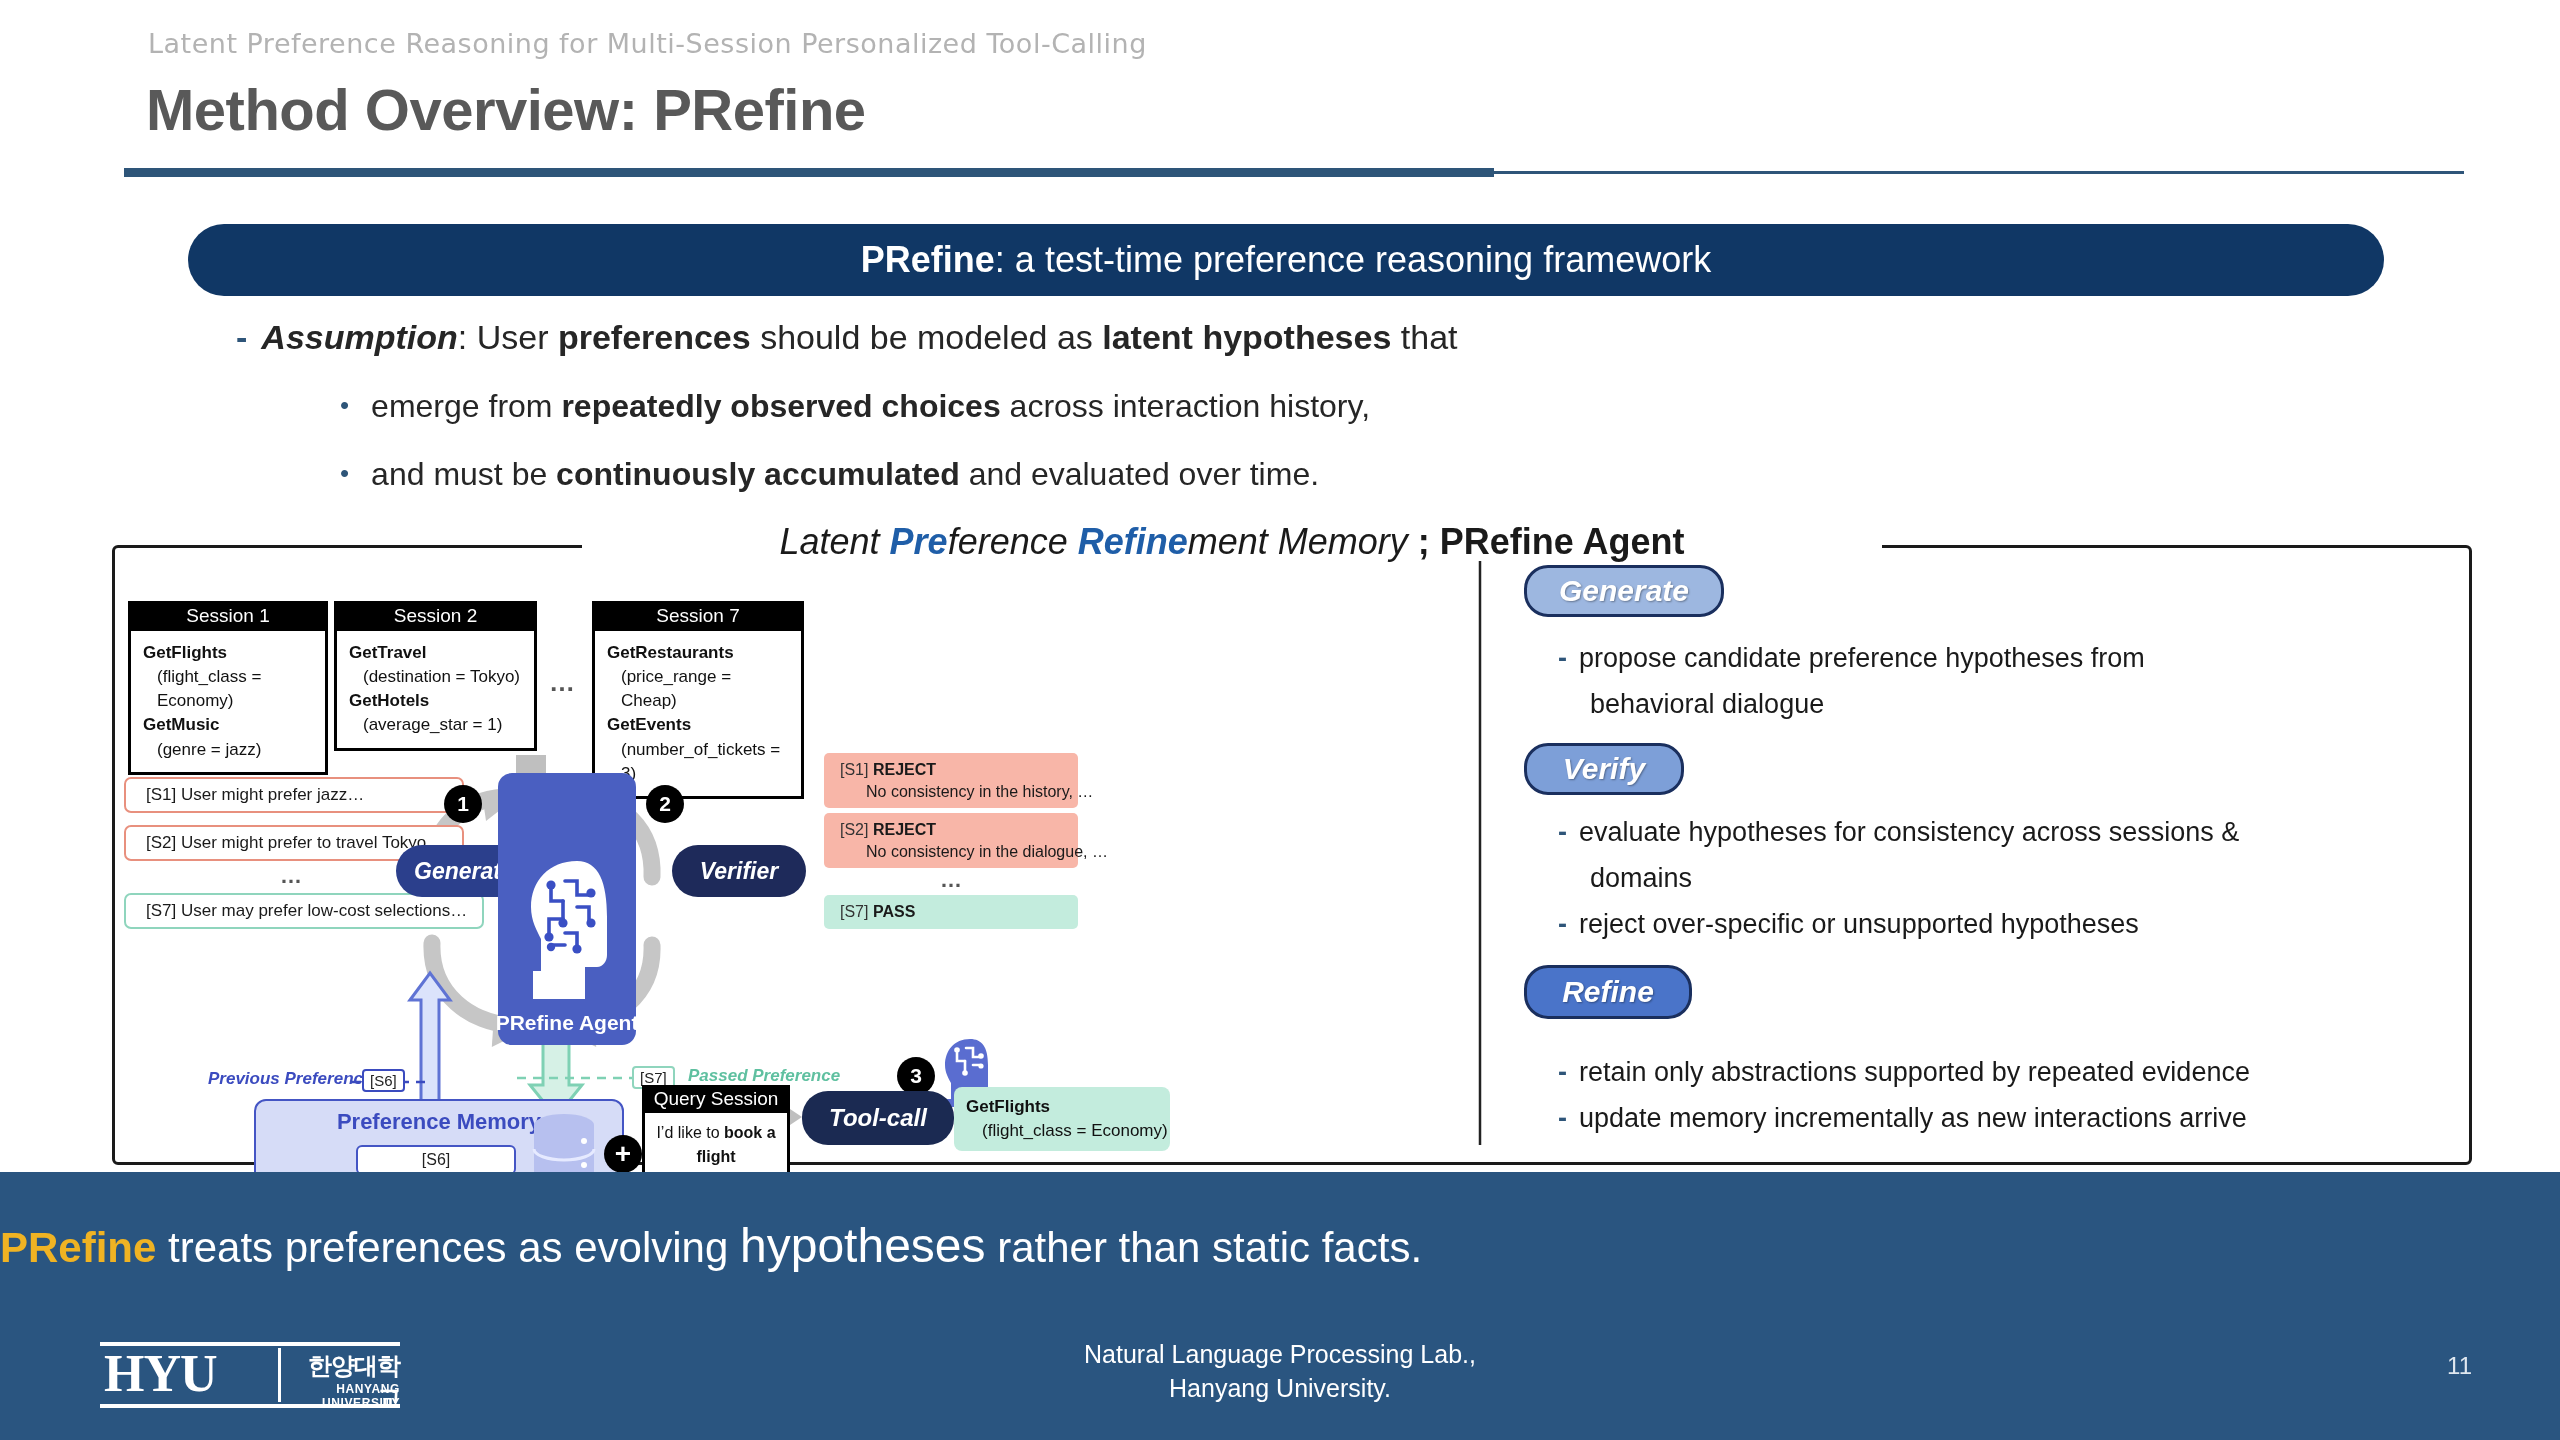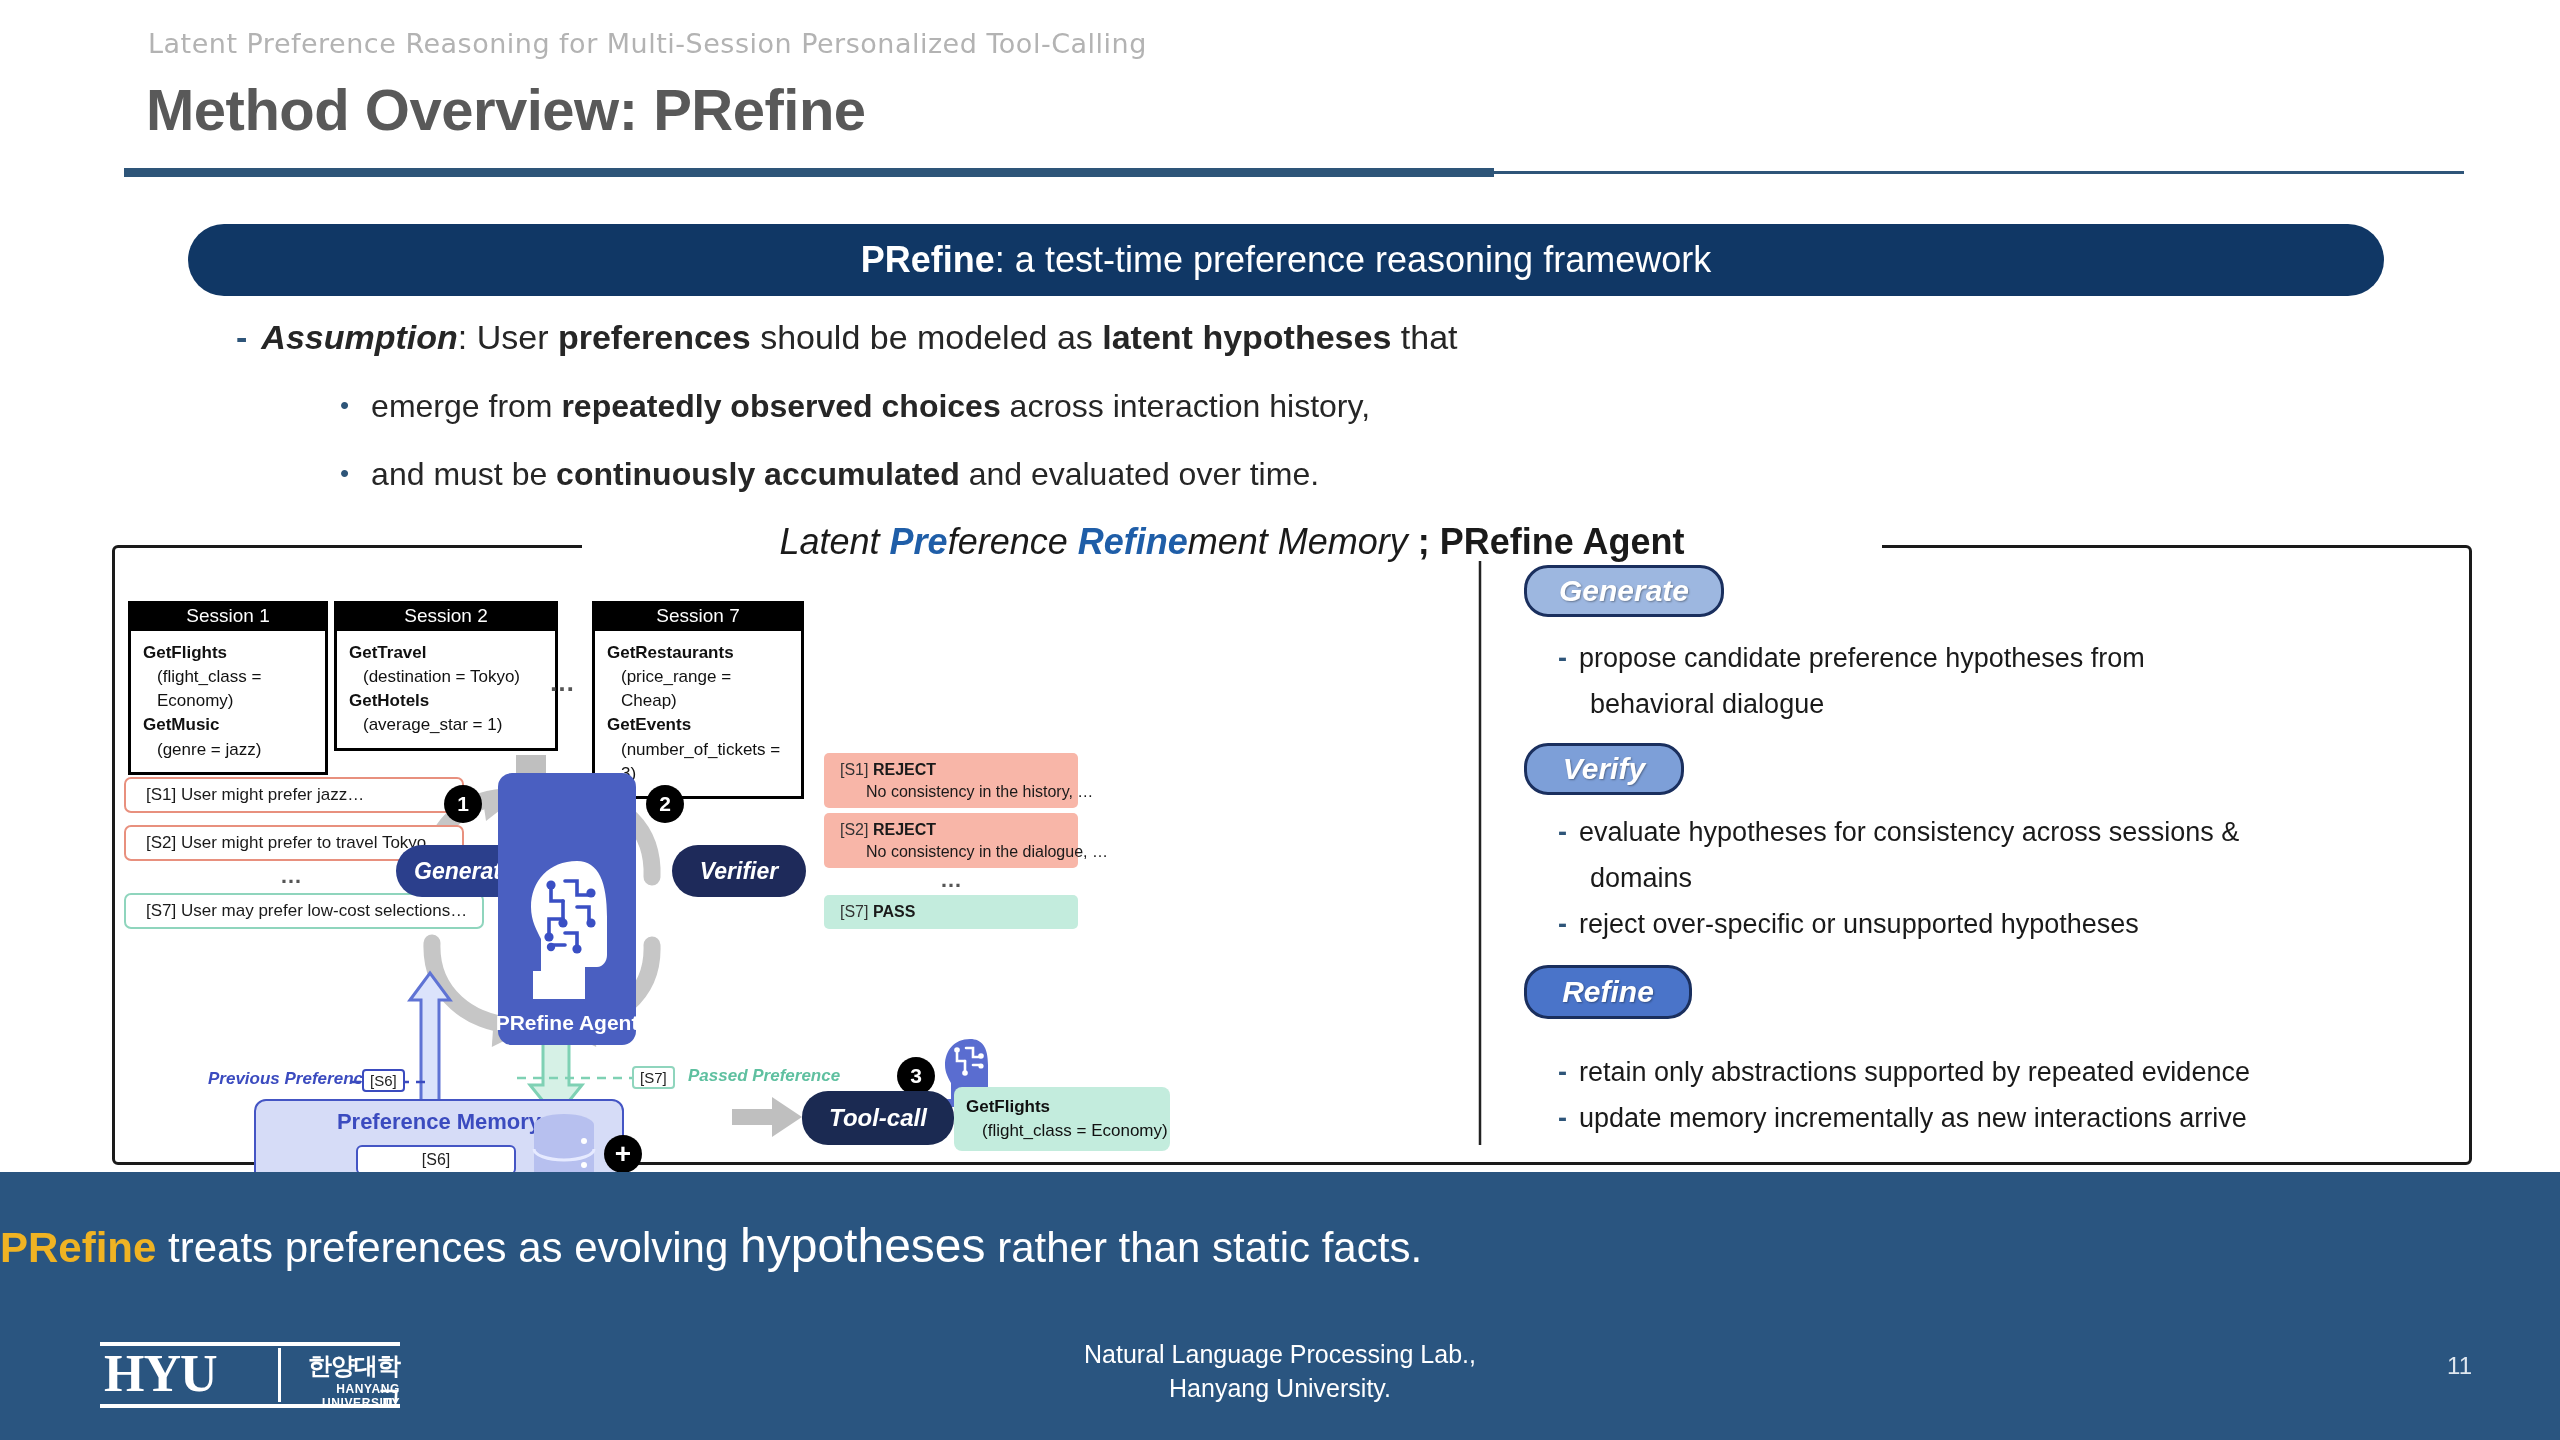--- a/index.html
+++ b/index.html
@@ -340,21 +340,21 @@
     <div class="sess" style="left:16px; top:56px; width:200px;">
       <div class="sess-hd">Session 1</div>
       <div class="sess-bd">
         <div class="fn">GetFlights</div>
         <div class="ar">(flight_class = Economy)</div>
         <div class="fn">GetMusic</div>
         <div class="ar">(genre = jazz)</div>
       </div>
     </div>
 
-    <div class="sess" style="left:222px; top:56px; width:224px;">
+    <div class="sess" style="left:222px; top:56px; width:203px;">
       <div class="sess-hd">Session 2</div>
       <div class="sess-bd">
         <div class="fn">GetTravel</div>
         <div class="ar">(destination = Tokyo)</div>
         <div class="fn">GetHotels</div>
         <div class="ar">(average_star = 1)</div>
       </div>
     </div>
 
     <div class="sess-ellip" style="left:437px; top:122px;">…</div>
@@ -442,20 +442,28 @@
       </g>
       <g fill="#ffffff">
           <circle cx="54" cy="30" r="3"></circle>
           <circle cx="54" cy="54" r="3"></circle>
           <circle cx="54" cy="78" r="3"></circle>
         </g>
     </svg>
 
     <div class="plus" style="left:492px; top:590px;">+</div>
 
+    <div class="qs" style="left:530px; top:540px; width:148px;">
+      <div class="qs-hd">Query Session</div>
+      <div class="qs-bd">
+        <div><span>I’d like to </span><b>book a flight</b></div>
+        <div>…</div>
+        <div><b>(GetFlights)</b></div>
+      </div>
+    </div>
 
     <svg style="position:absolute; left:828px; top:492px;" width="52" height="72" viewBox="0 0 52 72">
       <path d="M30,2 C14,2 5,14 5,28 C5,36 9,42 11,46 L11,62 L7,62 L7,70 L36,70 L36,56 L42,56 C46,56 48,53 48,49 L48,28 C48,10 42,2 30,2 Z" fill="#5a6dd0"></path>
       <g stroke="#ffffff" stroke-width="2.6" fill="none" stroke-linecap="round">
         <path d="M17,16 L17,24 L25,24"></path>
           <path d="M25,24 L25,34"></path>
         <path d="M26,11 L33,11 L33,20 L40,20"></path>
           <path d="M33,28 L40,28"></path>
       </g>
       <g fill="#ffffff">

